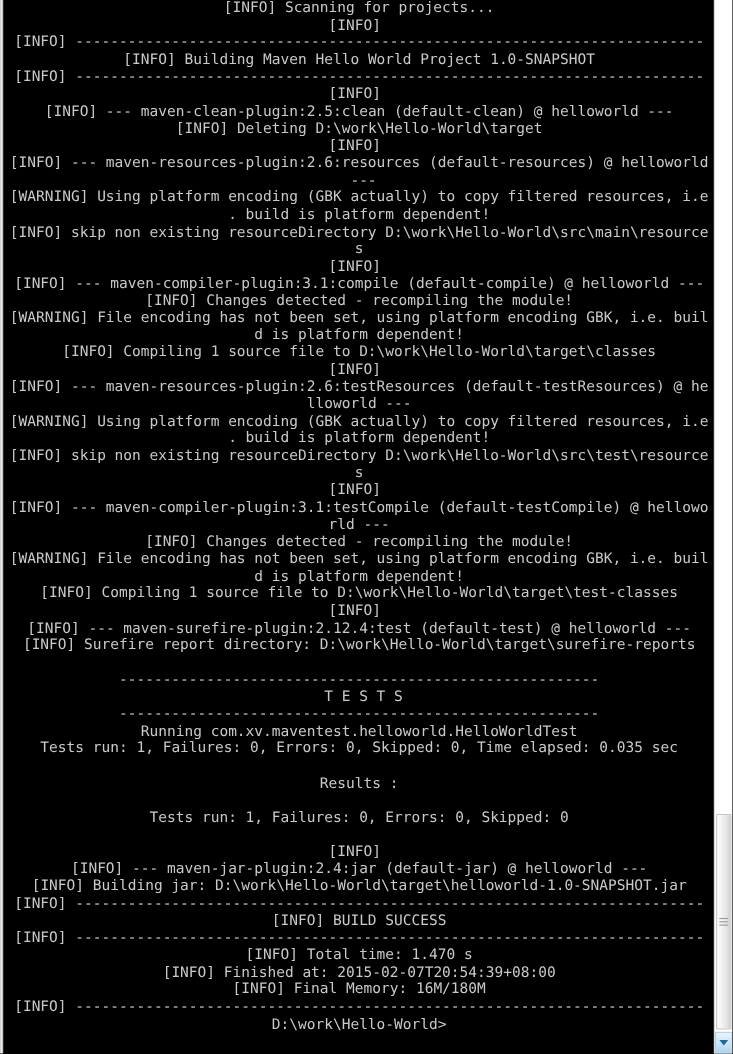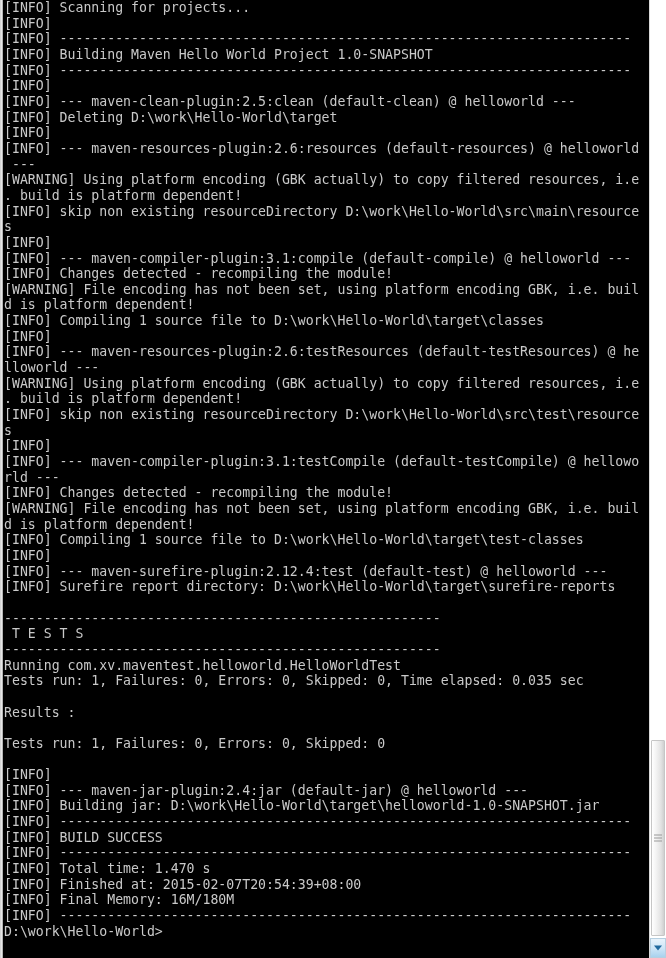--- a/index.html
+++ b/index.html
@@ -31,20 +31,21 @@
     width: 645px;
     height: 958px;
     background: #000000;
     color: #c8c8c8;
     font-family: "DejaVu Sans Mono", "Liberation Mono", monospace;
     font-size: 13.2px;
     line-height: 15.67px;
     letter-spacing: 0px;
     white-space: pre;
     overflow: hidden;
+    text-align: center;
   }
   #console .ln {
     height: 15.67px;
     white-space: pre;
     overflow: hidden;
     color: #c9c9c9;
   }
   
   #scrollbar {
     position: absolute;

